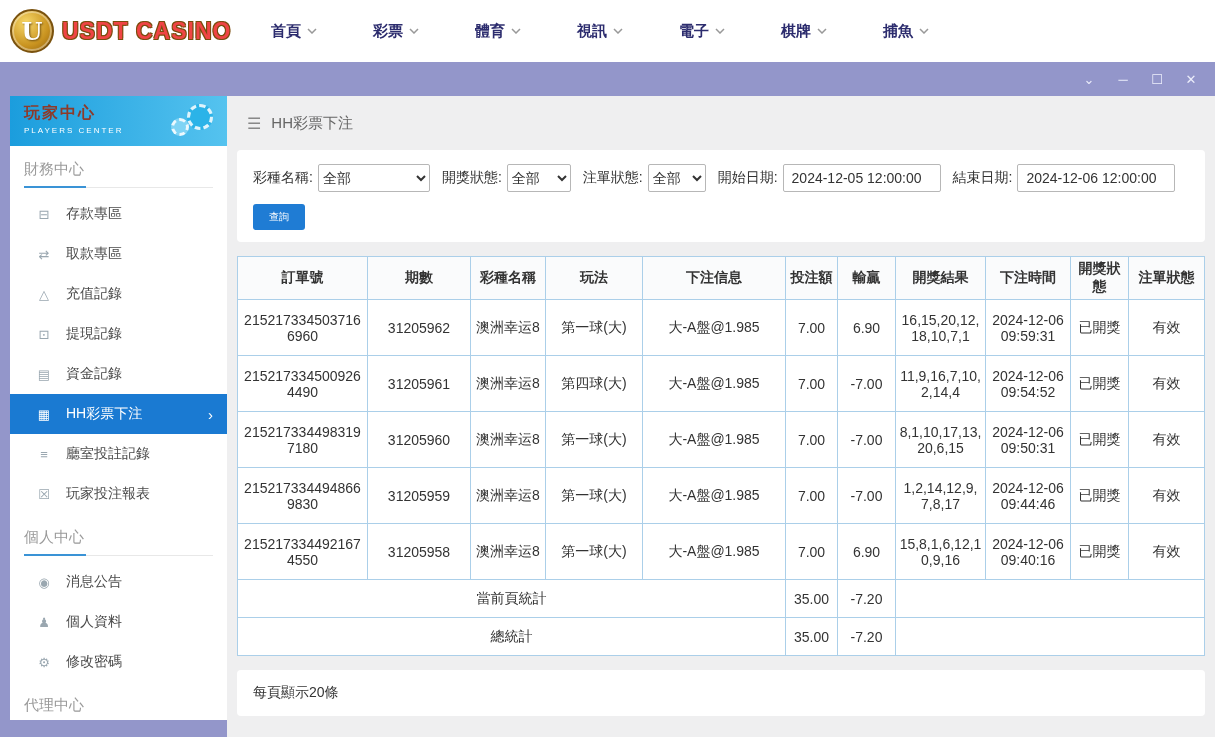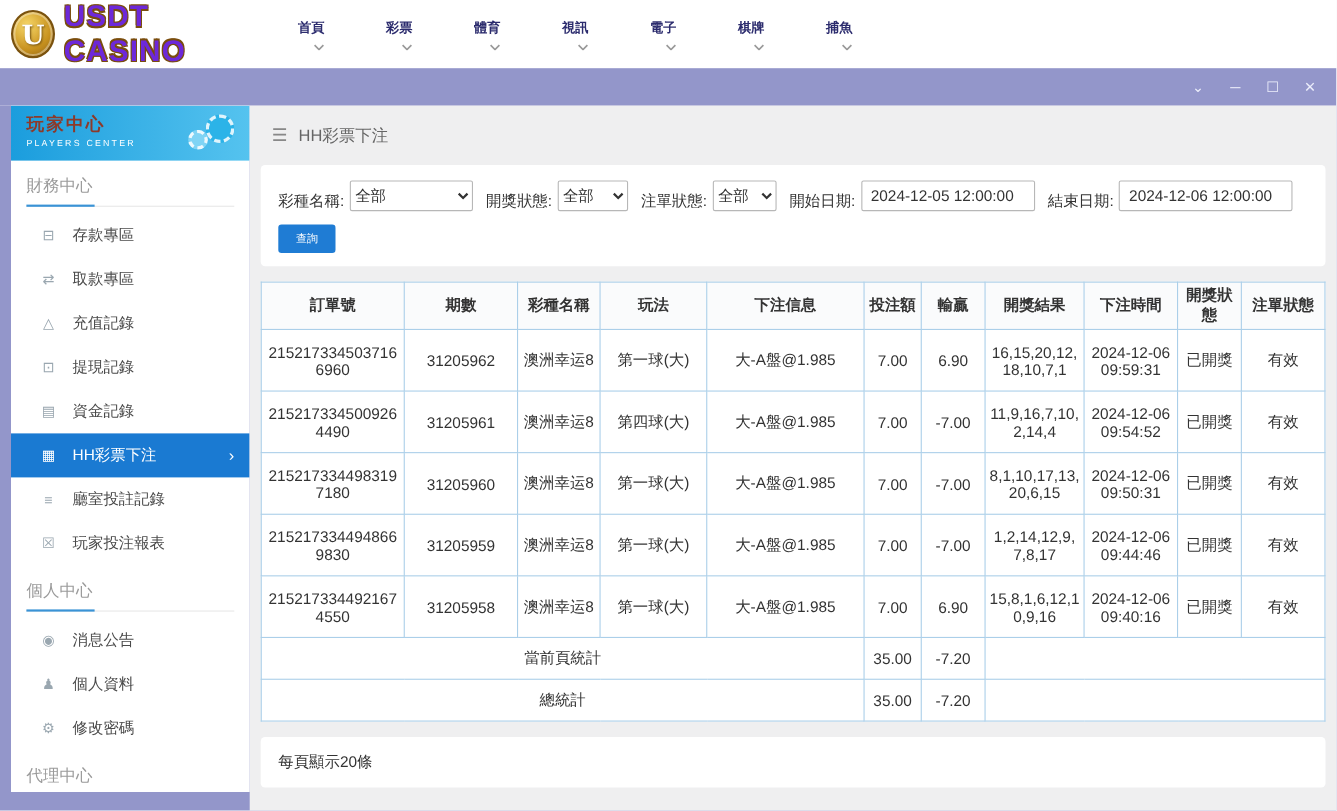--- a/index.html
+++ b/index.html
@@ -7,25 +7,25 @@
     font-family:"Liberation Sans","DejaVu Sans",sans-serif; }
 
   
   .topnav { height:62px; display:flex; align-items:center; background:#fff; }
   .logo { display:flex; align-items:center; gap:8px; padding-left:10px; width:235px; }
   .logo-disc { width:44px; height:44px; border-radius:50%;
     background:radial-gradient(circle at 35% 30%, #f7d768, #c8921f 60%, #8a5c10);
     border:2px solid #7a520e; color:#fff; font-family:"DejaVu Serif",serif;
     font-weight:bold; font-size:24px; display:flex; align-items:center; justify-content:center;
     text-shadow:1px 1px 2px #6b4a0e; box-shadow:inset 0 0 0 2px rgba(255,255,255,.35); }
-  .logo-text { font-size:27px; font-weight:bold; letter-spacing:1px; color:#6d28d9;
+  .logo-text { font-size:23px; font-weight:bold; letter-spacing:1px; color:#ef4444;
     text-shadow:1px 1px 0 #7a4d0d, -1px 1px 0 #7a4d0d, 1px -1px 0 #7a4d0d, -1px -1px 0 #7a4d0d; }
   .nav-items { display:flex; gap:56px; margin-left:36px; }
-  .nav-item { display:flex; align-items:flex-end; gap:6px; font-size:12px; color:#2c2c6e;
-    font-weight:bold; cursor:pointer;flex-direction:column; }
+  .nav-item { display:flex; align-items:center; gap:6px; font-size:15px; color:#2c2c6e;
+    font-weight:bold; cursor:pointer; }
 
   
   .titlebar { height:34px; background:#9396ca; display:flex; align-items:center;
     justify-content:flex-end; gap:18px; padding-right:16px; }
   .win-btn { color:#eceefb; font-size:13px; width:16px; text-align:center; cursor:pointer; line-height:1; }
 
   
   .main { height:641px; background:#9396ca; position:relative; }
   .sidebar { position:absolute; left:10px; top:0; bottom:17px; width:217px; background:#fff; overflow:hidden; }
   .content { position:absolute; left:227px; top:0; right:0; bottom:0; background:#efeff0; overflow:hidden; }
@@ -49,21 +49,21 @@
   .mi-chevron { position:absolute; right:14px; font-size:15px; color:#fff; }
 
   
   .crumb { height:54px; display:flex; align-items:center; gap:10px; padding-left:20px; color:#666; }
   .crumb-icon { font-size:16px; color:#888; cursor:pointer; }
   .crumb-title { font-size:15px; }
 
   
   .panel { margin:0 10px; background:#fff; border-radius:4px; }
   .filter-panel { padding:14px 16px 12px; }
-  .filter-row { display:flex; align-items:flex-end; }
+  .filter-row { display:flex; align-items:center; }
   .f-label { font-size:14px; color:#333; margin-left:12px; margin-right:5px; white-space:nowrap; }
   .f-label.first { margin-left:0; }
   select, .text-input { height:28px; border:1px solid #b7b7b7; border-radius:2px; font-size:14px;
     color:#333; background:#fff; font-family:inherit; }
   select.wide { width:112px; }
   select.mid { width:64px; }
   select.narrow { width:58px; }
   .date-input { width:158px; padding:0 8px; }
   .search-btn { margin-top:12px; background:#1f7cd4; color:#fff; border:none; border-radius:3px;
     font-size:10px; padding:6px 16px; cursor:pointer; font-family:Liberation Sans, sans-serif; }

